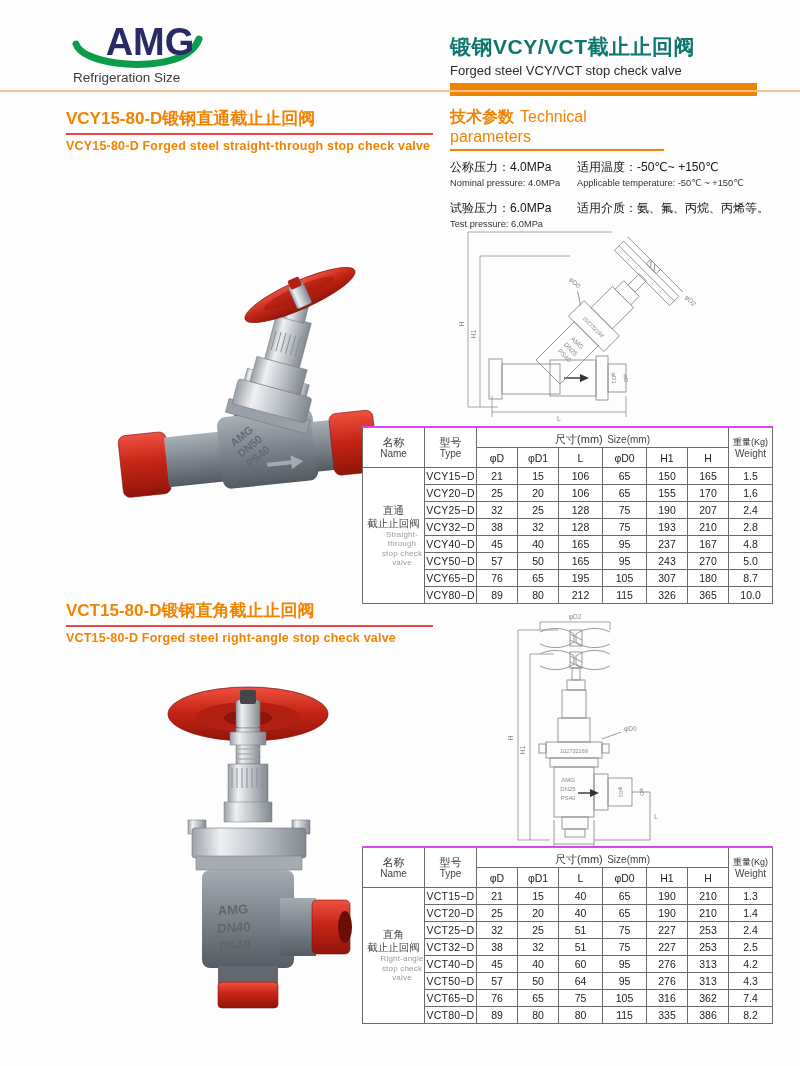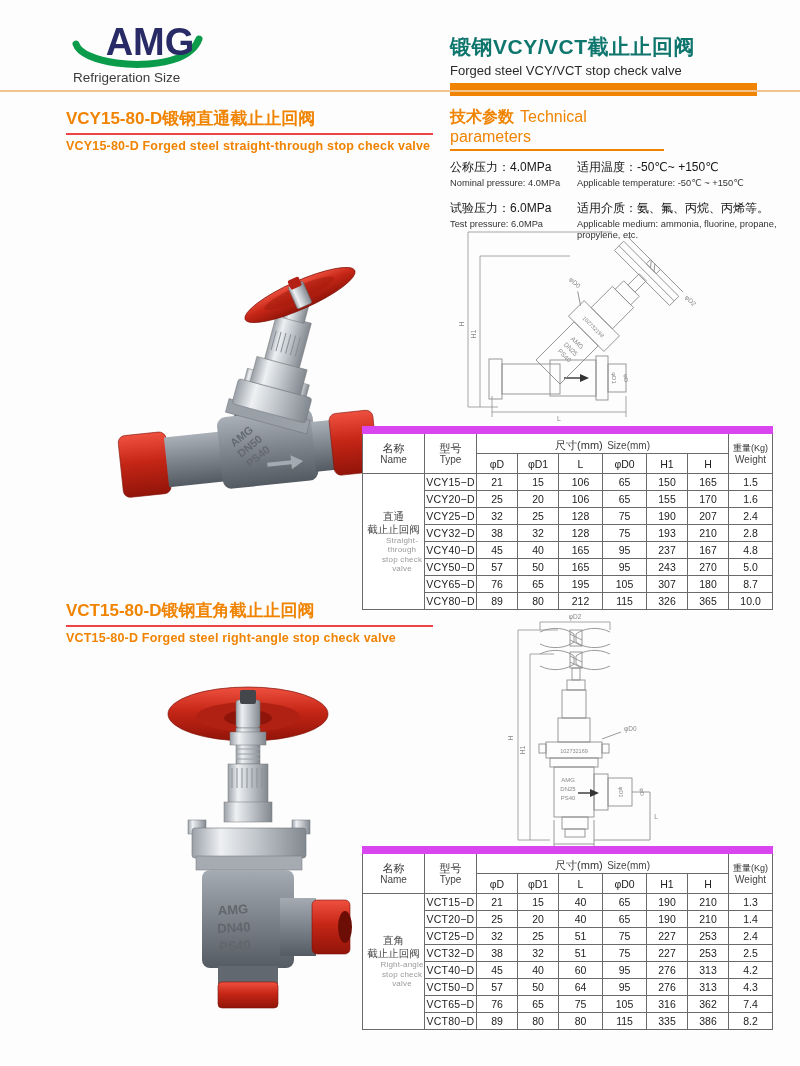--- a/index.html
+++ b/index.html
@@ -27,21 +27,21 @@
   #tech-title{border-bottom:2px solid #F08300;padding-bottom:3px;width:214px;}
   #tech-title .zh{font-size:16px;font-weight:bold;color:#F08300;}
   #tech-title .en{font-size:16px;font-weight:normal;color:#F08300;margin-left:6px;}
   #tech-cols{display:flex;margin-top:8px;}
   #tech-col-l{width:127px;}
   #tech-col-r{width:203px;}
   .tp-zh{font-size:12px;color:#151515;}
   .tp-en{font-size:9.3px;color:#333;margin-top:2px;margin-bottom:10px;line-height:11.5px;}
 
   
-  table.spec{border-collapse:collapse;table-layout:fixed;width:410px;border-top:8px solid #d946ef;background:#fff;}
+  table.spec{border-collapse:collapse;table-layout:fixed;width:410px;border-top:2px solid #d946ef;background:#fff;}
   table.spec th,table.spec td{border:1px solid #6a6a6a;text-align:center;vertical-align:middle;padding:0;color:#222;}
   table.spec thead th{font-weight:normal;height:19px;}
   .h-zh{font-size:11px;color:#333;line-height:12px;}
   .h-en{font-size:10px;color:#444;line-height:11px;}
   .h-dim{font-size:10.5px;color:#333;}
   .h-wzh{font-size:9px;color:#333;line-height:11px;}
   table.spec tbody td{font-size:10.5px;height:16px;}
   td.type-cell{font-size:10px;letter-spacing:.2px;color:#333;}
   td.name-cell{vertical-align:middle;background:#fff;}
   .nc-zh{font-size:10.5px;color:#4a4a4a;line-height:13px;}
@@ -81,21 +81,20 @@
     <div id="tech-col-l">
       <div class="tp-zh">公称压力：4.0MPa</div>
       <div class="tp-en">Nominal pressure: 4.0MPa</div>
       <div class="tp-zh">试验压力：6.0MPa</div>
       <div class="tp-en">Test pressure: 6.0MPa</div>
     </div>
     <div id="tech-col-r">
       <div class="tp-zh">适用温度：-50℃~ +150℃</div>
       <div class="tp-en">Applicable temperature: -50℃ ~ +150℃</div>
       <div class="tp-zh">适用介质：氨、氟、丙烷、丙烯等。</div>
-      <div class="tp-en">Applicable medium: ammonia, fluorine, propane, propylene, etc.</div>
     </div>
   </div>
 </div>
 
 <svg class="abs" style="left:116px;top:253px" width="264" height="268" viewBox="0 0 264 268">
   <defs>
     <linearGradient id="g-red1" x1="0" y1="0" x2="0" y2="1">
       <stop offset="0" stop-color="#ef5140"></stop>
         <stop offset=".45" stop-color="#c52616"></stop>
         <stop offset="1" stop-color="#911409"></stop>

